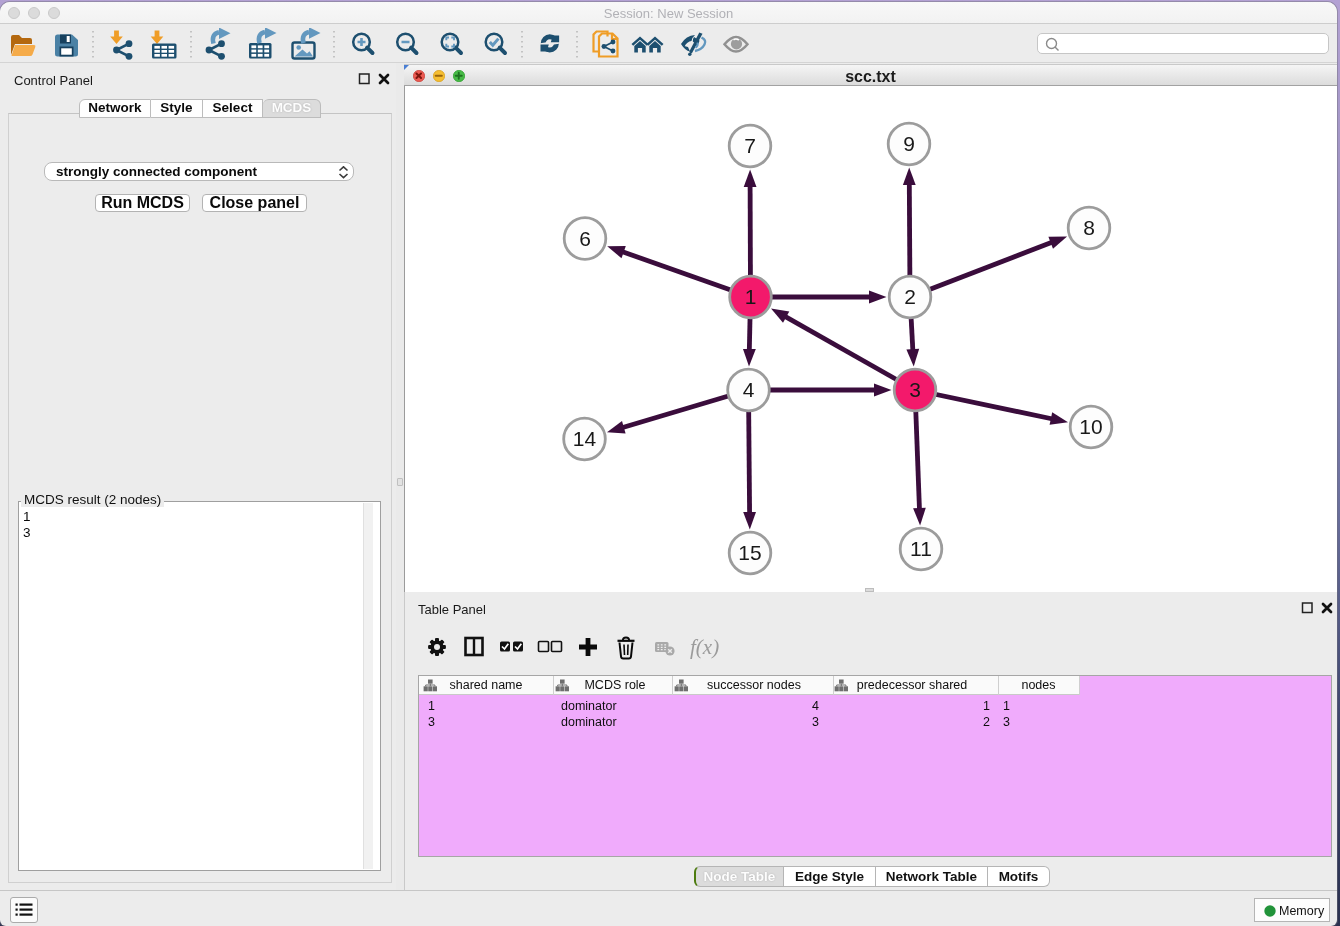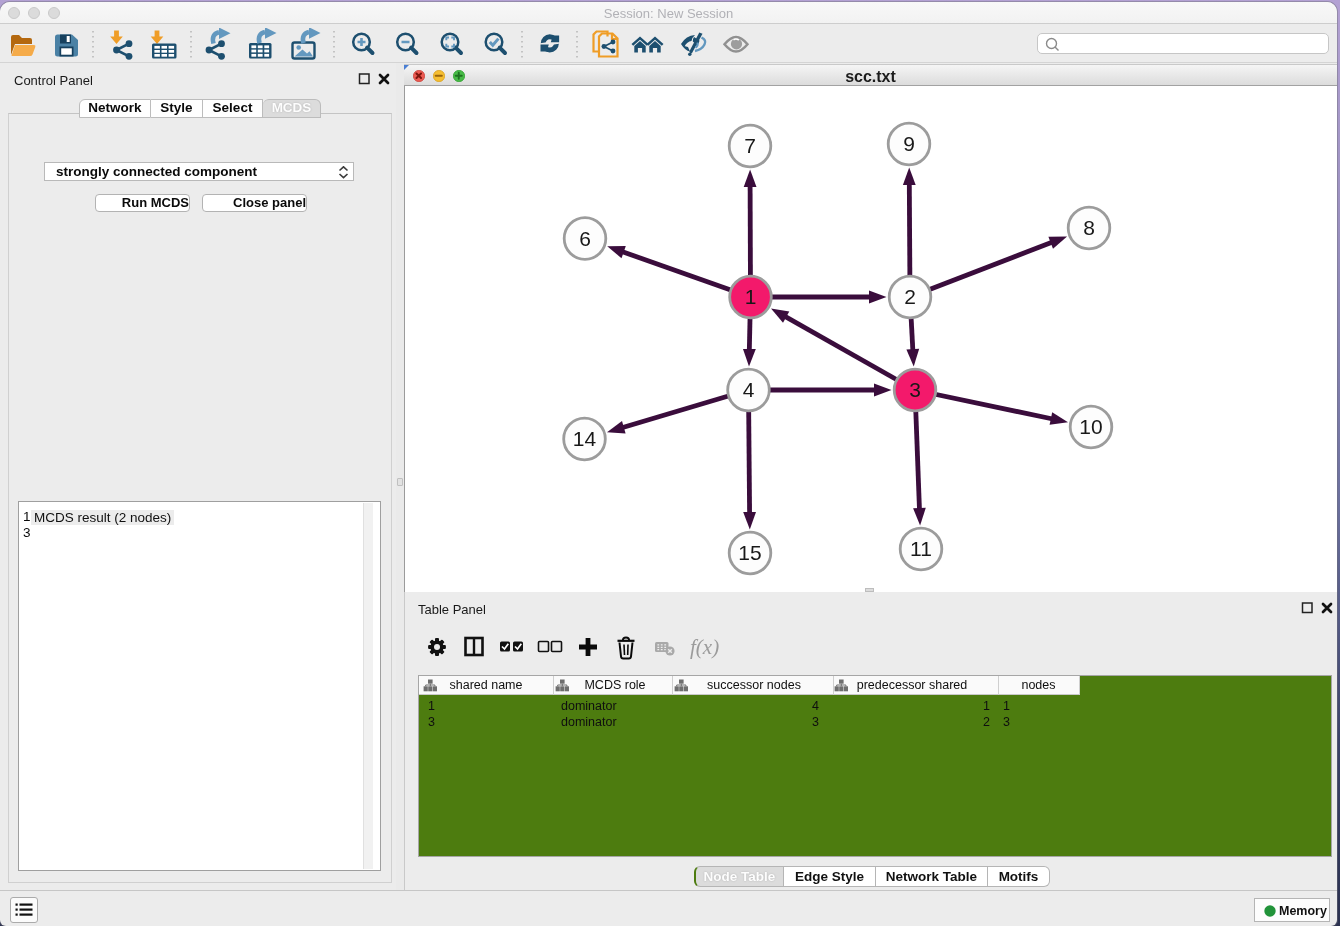--- a/index.html
+++ b/index.html
@@ -11,33 +11,33 @@
 .toolbar { position:absolute; left:0; top:26px; width:100%; height:35px; border-bottom:1px solid #d4d4d4; }
 .search { position:absolute; left:1037px; top:5px; width:292px; height:21px; background:#fff; border:1px solid #c6c6c6; border-radius:5px; }
 .panelheader { font-size:13px; color:#1a1a1a; }
 .cp { position:absolute; left:0; top:61px; width:396px; height:827px;padding-left:20px; }
 .tabs { position:absolute; top:35.5px; left:79px; height:19px; display:flex; font-size:13.5px; font-weight:700; z-index:2; }
 .tab { background:#fefefe; border:1px solid #bcbcbc; border-left:none; line-height:15px; color:#0a0a0a; text-align:center; }
 .tab.first { border-left:1px solid #bcbcbc; border-radius:6px 0 0 0; }
 .tab.sel { background:#dcdcdc; color:#fdfdfd; text-shadow:0 0 2px #b0b0b0; border-radius:6px 6px 0 0; }
 .cpbox { position:absolute; left:8px; top:50px; width:384px; height:770px; background:#ececec; border:1px solid #d0d0d0; border-top:1px solid #c4c4c4; }
 .optlabel { position:absolute; top:21.5px; left:0; width:100%; text-align:center; font-size:14px; font-weight:700; color:#111; }
-.select { position:absolute; left:35px; top:47.5px; width:310px; height:19px; background:#fff; border:1px solid #b9b9b9; border-radius:0; font-size:13.5px; font-weight:700; line-height:17px; padding-left:11px; color:#0a0a0a; }
-.btn { position:absolute; top:79.5px; height:18px; background:#fff; border:1px solid #b3b3b3; border-radius:4px; font-size:13px; font-weight:700; text-align:right; line-height:15px; color:#0a0a0a; }
+.select { position:absolute; left:35px; top:47.5px; width:310px; height:19px; background:#fff; border:1px solid #b9b9b9; border-radius:8px; font-size:13.5px; font-weight:700; line-height:17px; padding-left:11px; color:#0a0a0a; }
+.btn { position:absolute; top:79.5px; height:18px; background:#fff; border:1px solid #b3b3b3; border-radius:4px; font-size:16px; font-weight:700; text-align:center; line-height:15px; color:#0a0a0a; }
 .fieldset { position:absolute; left:9px; top:386.5px; width:363px; height:370px; background:#fff; border:1px solid #9f9f9f; }
-.legend { position:absolute; left:12px; top:-10px; background:#ececec; padding:0 3px; font-size:13.5px; color:#111;margin-top:18px; }
+.legend { position:absolute; left:2px; top:-10px; background:#ececec; padding:0 3px; font-size:13.5px; color:#111; }
 .scrolltrack { position:absolute; right:7px; top:1px; bottom:1px; width:10px; background:#f1f1f1; border-left:1px solid #e0e0e0; }
 .splitter { position:absolute; left:396px; top:61px; width:8px; height:827px; background:#eaeaea; }
 .net { position:absolute; left:404px; top:61px; width:933px; height:529px; }
 .nettitle { position:absolute; left:0; top:1px; width:100%; height:22px; background:linear-gradient(#f5f5f5,#dcdcdc); border-bottom:1px solid #a2a2a2; border-top:1px solid #c9c9c9; }
 .mac { position:absolute; top:5px; width:11.5px; height:11.5px; border-radius:50%; }
 .mac svg { position:absolute; left:0.25px; top:0.25px; }
 .canvas { position:absolute; left:0; top:23px; width:933px; height:506px; background:#fff; border-left:1px solid #9b9b9b; }
 .tp { position:absolute; left:404px; top:590px; width:933px; height:298px; background:#ececec; border-left:1px solid #c9c9c9; }
-.tbl { position:absolute; left:13px; top:83px; width:914px; height:182px; background:#4d7c0f; border:1px solid #a6a6a6; }
+.tbl { position:absolute; left:13px; top:83px; width:914px; height:182px; background:#f0abfc; border:1px solid #a6a6a6; }
 .thead { position:absolute; left:0; top:0; width:661px; height:19px; background:#fafafa; border-bottom:1px solid #c9c9c9; font-size:12.5px; color:#0f0f0f; }
 .th { position:absolute; top:2px; text-align:center; }
 .colline { position:absolute; top:0; width:1px; height:19px; background:#cfcfcf; }
 .trow { position:absolute; font-size:12.5px; color:#0f0f0f; height:16px; line-height:16px; width:100%; }
 .btabs { position:absolute; left:289px; top:274px; height:21px; display:flex; font-size:13.5px; font-weight:700; }
 .btab { background:#fff; border:1px solid #b5b5b5; border-left:none; line-height:19px; color:#111; text-align:center; }
 .btab.first { border-left:2px solid #4d7c0f; border-radius:6px 0 0 6px; }
 .btab.last { border-radius:0 6px 6px 0; }
 .btab.sel { background:#dcdcdc; color:#fdfdfd; text-shadow:0 0 2px #b0b0b0; border-radius:6px 0 0 6px; }
 .status { position:absolute; left:0; top:888px; width:1337px; height:36px; border-top:1px solid #c6c6c6; }
@@ -448,16 +448,16 @@
             <rect x="0.5" y="11.5" width="2.2" height="2.2"></rect>
       <rect x="4.5" y="1.5" width="13" height="2.2"></rect>
             <rect x="4.5" y="6.5" width="13" height="2.2"></rect>
             <rect x="4.5" y="11.5" width="13" height="2.2"></rect>
           </g>
         </svg></div>
     <div class="membtn">
         <svg width="12" height="12" viewBox="0 0 12 12" style="position:absolute;left:9px;top:5.5px">
           <circle cx="6" cy="6" r="5.7" fill="#219339"></circle>
         </svg>
-        <span style="position:absolute;left:24px;top:4.5px;font-size:12.5px;font-weight:700">Memory</span>
+        <span style="position:absolute;left:24px;top:4.5px;font-size:12.5px;font-weight:400">Memory</span>
       </div>
   </div>
 </div>
 
 </body></html>

